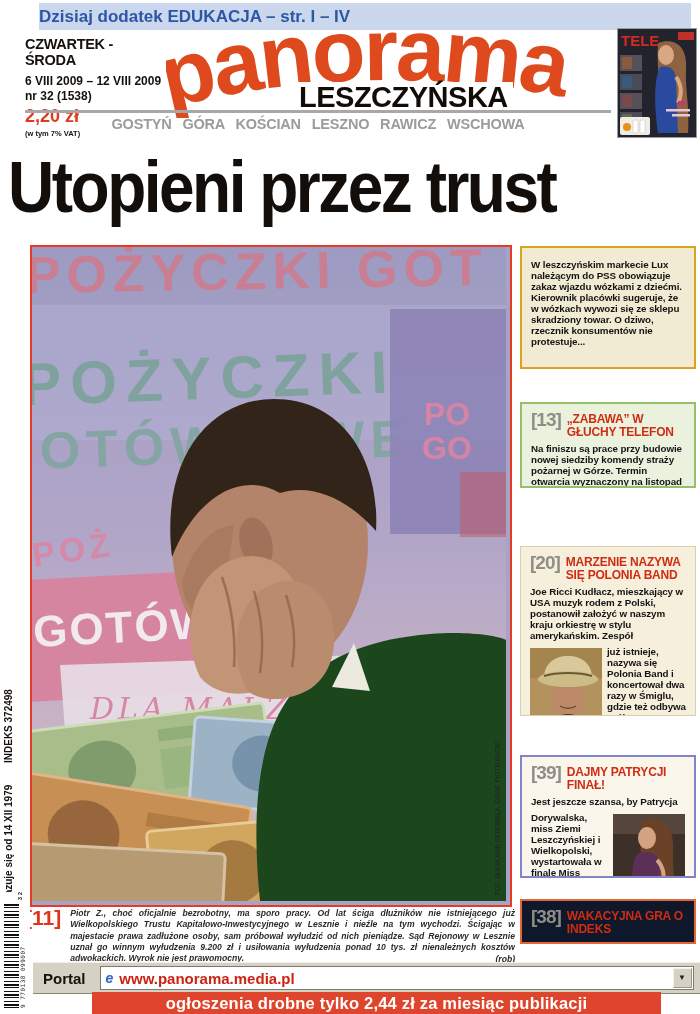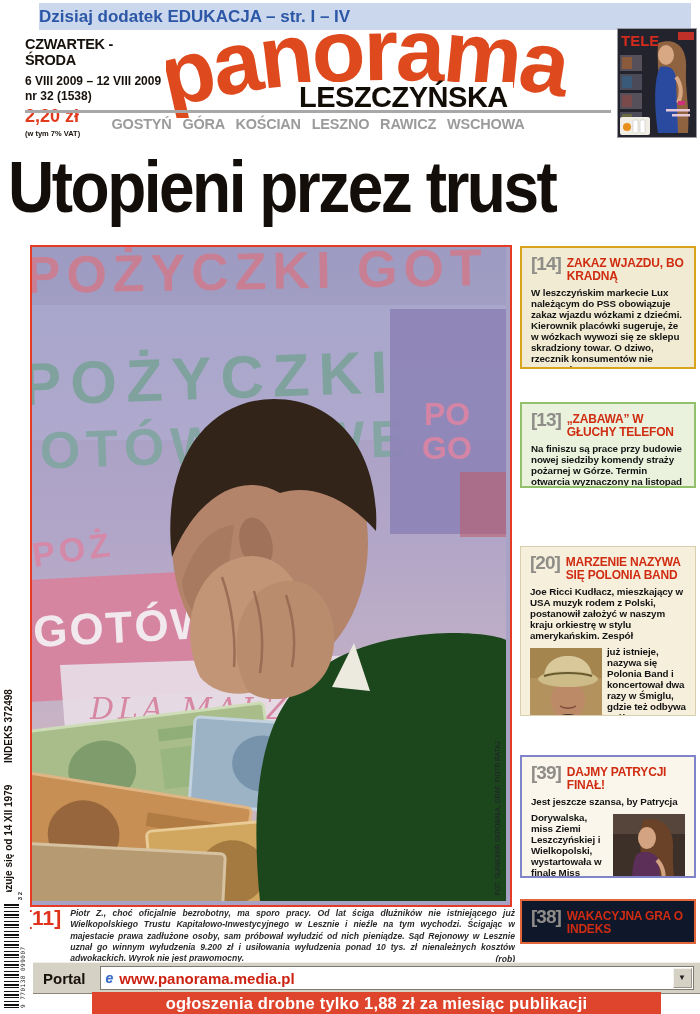--- a/index.html
+++ b/index.html
@@ -226,24 +226,20 @@
     </svg>
   </div>
 
   <div class="caption">
     <div class="caption-number">[11]</div>
     <div class="caption-text">Piotr Z., choć oficjalnie bezrobotny, ma sporo pracy. Od lat ściga dłużników nie istniejącego już Wielkopolskiego Trustu Kapitałowo-Inwestycyjnego w Lesznie i nieźle na tym wychodzi. Ścigając w majestacie prawa zadłużone osoby, sam próbował wyłudzić od nich pieniądze. Sąd Rejonowy w Lesznie uznał go winnym wyłudzenia 9.200 zł i usiłowania wyłudzenia ponad 10 tys. zł nienależnych kosztów adwokackich. Wyrok nie jest prawomocny.</div>
     <div class="caption-author">(rob)</div>
   </div>
 
   <div class="nbox box-14">
-    <div class="nbox-head">
-      <span class="nbox-number">[14]</span>
-      <span class="nbox-title">ZAKAZ WJAZDU, BO KRADNĄ</span>
-    </div>
     <div class="nbox-body">W leszczyńskim markecie Lux należącym do PSS obowiązuje zakaz wjazdu wózkami z dziećmi. Kierownik placówki sugeruje, że w wózkach wywozi się ze sklepu skradziony towar. O dziwo, rzecznik konsumentów nie protestuje...</div>
   </div>
 
   <div class="nbox box-13">
     <div class="nbox-head">
       <span class="nbox-number">[13]</span>
       <span class="nbox-title">„ZABAWA” W GŁUCHY TELEFON</span>
     </div>
     <div class="nbox-body">Na finiszu są prace przy budowie nowej siedziby komendy straży pożarnej w Górze. Termin otwarcia wyznaczony na listopad jest zagrożony. TP SA nie chce podłączyć do budynku telefonów, bo jest... kryzys</div>
   </div>
@@ -309,15 +305,15 @@
 
   <div class="portal-bar">
     <span class="portal-label">Portal</span>
     <div class="address-field">
       <span class="e-icon">e</span>
       <span class="address-url">www.panorama.media.pl</span>
       <span class="address-dropdown">▼</span>
     </div>
   </div>
 
-  <div class="bottom-banner">ogłoszenia drobne tylko 1,88 zł za miesiąc publikacji</div>
+  <div class="bottom-banner">ogłoszenia drobne tylko 2,44 zł za miesiąc publikacji</div>
 
 </div>
 
 </body></html>

